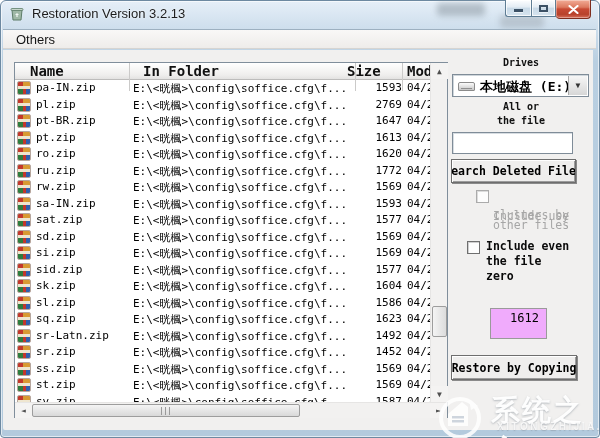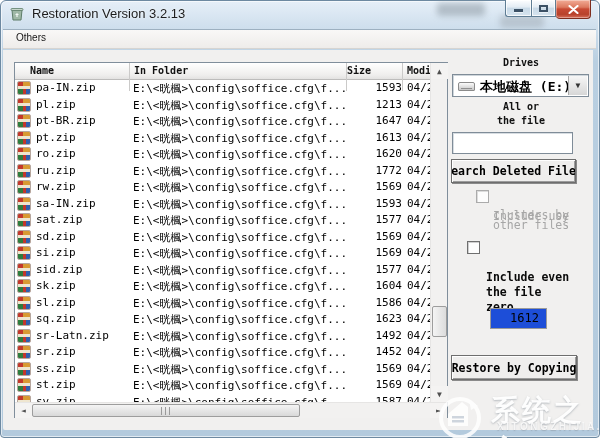--- a/index.html
+++ b/index.html
@@ -29,33 +29,33 @@
   .wbtn.max { width:25px; }
   .wbtn.close { width:35px; height:19px; border-radius:0 0 4px 4px; border-left:none;
     background:linear-gradient(180deg,#f2ac97 0%,#dd7a60 40%,#c84a34 50%,#b8422b 80%,#d8705b 100%);
     box-shadow: inset 0 0 0 1px rgba(255,255,255,.35); border-color:#7e2d1e; }
   .glyph-min { width:9px; height:3px; background:#3c5166; box-shadow:0 1px 0 rgba(255,255,255,.6); margin-top:5px; }
   .glyph-max { width:9px; height:7px; border:2px solid #3c5166; box-shadow:0 1px 0 rgba(255,255,255,.5); background:transparent; }
 
   
   .menubar { position:absolute; left:3px; right:4px; top:29px; height:20px;
     background:linear-gradient(180deg,#f9f8f7,#eeecea); border-top:1px solid #9db0c0; border-bottom:1px solid #d6d4d1; }
-  .menu-item { position:absolute; left:9px; top:2px; font-family:"Liberation Sans", sans-serif; font-size:10px; color:#161616; padding:0 4px; }
+  .menu-item { position:absolute; left:9px; top:2px; font-family:"Liberation Sans", sans-serif; font-size:13px; color:#161616; padding:0 4px; }
 
   
   .client { position:absolute; left:3px; right:7px; top:50px; bottom:8px; background:#f1f0ef; border-radius:0 0 2px 2px; }
 
   
   .listbox { position:absolute; left:14px; top:62px; width:434px; height:356px; background:#fff; border:1px solid #808e9b; }
   .lheader { position:absolute; left:0; top:0; width:415px; height:17px;
     background:linear-gradient(180deg,#ffffff,#efeeed 75%,#e3e2e1); border-bottom:1px solid #bdbcbb; }
-  .hc { position:absolute; top:0; height:28px; font-size:10px; font-weight:600; color:#111;
+  .hc { position:absolute; top:0; height:28px; font-size:14px; font-weight:600; color:#111;
     line-height:16px; border-right:1px solid #cbcac9; overflow:hidden; white-space:nowrap; }
   .hc-name { left:0; width:115px; padding-left:15px; }
-  .hc-folder { left:115px; width:217px; padding-left:4px; }
+  .hc-folder { left:124px; width:217px; padding-left:4px; }
   .hc-size { left:332px; width:56px; text-align:left; padding-right:5px; }
   .hc-mod { left:388px; width:27px; padding-left:4px; border-right:none; }
 
   .rows { position:absolute; left:0; top:17px; width:415px; height:322px; overflow:hidden; }
   .lrow { position:relative; height:16.5px; }
   .lrow span { position:absolute; top:1px; font-size:11px; color:#000; white-space:nowrap; }
   .zipicon { left:3px; top:2px !important; width:12px; height:12px; border-radius:1px;
     outline:1px solid rgba(95,60,40,.45);
     background-image:
       linear-gradient(90deg,#c2372c 0 42%,#d89a33 42% 100%),
@@ -106,24 +106,24 @@
     font-size:11.5px; font-weight:700; color:#000; display:flex; align-items:center; justify-content:center;
     overflow:hidden; white-space:nowrap; font-family:"DejaVu Sans Mono", monospace; }
   .search-btn { left:451px; top:159px; width:125px; height:24px; }
   .restore-btn { left:451px; top:355px; width:126px; height:25px; }
 
   .chkbox { position:absolute; width:13px; height:13px; background:#fdfdfd; }
   .chk1-box { left:476px; top:190px; border:1px solid #ababab; box-shadow: inset 1px 1px 0 #dcdcdc; }
   .chk2-box { left:467px; top:241px; border:1px solid #6f6f6f; box-shadow: inset 1px 1px 0 #cfcfcf; }
   .chkline { position:absolute; font-size:11.5px; white-space:nowrap; }
   .chk1-line { left:493px; color:#a6a6a6; }
-  .chk2-line { left:486px; color:#0a0a0a; font-weight:700;margin-top:31px; }
+  .chk2-line { left:486px; color:#0a0a0a; font-weight:700; }
 
   .noof-label { left:452px; top:292px; width:120px; text-align:center; }
-  .numbox { position:absolute; left:490px; top:308px; width:57px; height:21px; background:#1d4ed8;
+  .numbox { position:absolute; left:490px; top:308px; width:57px; height:31px; background:#f0abfc;
     border:1px solid #9a9a9a; font-size:12px; color:#000; text-align:right; padding:2px 7px 0 0; }
 
   
   .watermark { position:absolute; left:0; top:0; width:600px; height:438px; pointer-events:none; }
   .wm-logo { position:absolute; left:438px; top:392px; opacity:.9; }
   .wm-text { position:absolute; left:491px; top:391px; font-size:29px; font-weight:700; letter-spacing:2px;
     color:rgba(255,255,255,.96); text-shadow:0 1px 2px rgba(125,135,145,.5); font-family:"DejaVu Sans", sans-serif; }
   .wm-sub { position:absolute; left:497px; top:421px; font-size:10px; font-weight:700; letter-spacing:2.5px;
     color:rgba(250,250,250,.92); text-shadow:0 1px 1px rgba(130,140,150,.45); font-family:"Liberation Sans", sans-serif; }
 </style>
@@ -178,21 +178,21 @@
           <span class="zipicon"></span>
           <span class="c-name">pa-IN.zip</span>
           <span class="c-folder">E:\&lt;晄楓&gt;\config\soffice.cfg\f...</span>
           <span class="c-size">1593</span>
           <span class="c-mod">04/2</span>
         </div>
         <div class="lrow">
           <span class="zipicon"></span>
           <span class="c-name">pl.zip</span>
           <span class="c-folder">E:\&lt;晄楓&gt;\config\soffice.cfg\f...</span>
-          <span class="c-size">1213</span>
+          <span class="c-size">2769</span>
           <span class="c-mod">04/2</span>
         </div>
         <div class="lrow">
           <span class="zipicon"></span>
           <span class="c-name">pt-BR.zip</span>
           <span class="c-folder">E:\&lt;晄楓&gt;\config\soffice.cfg\f...</span>
           <span class="c-size">1647</span>
           <span class="c-mod">04/2</span>
         </div>
         <div class="lrow">

